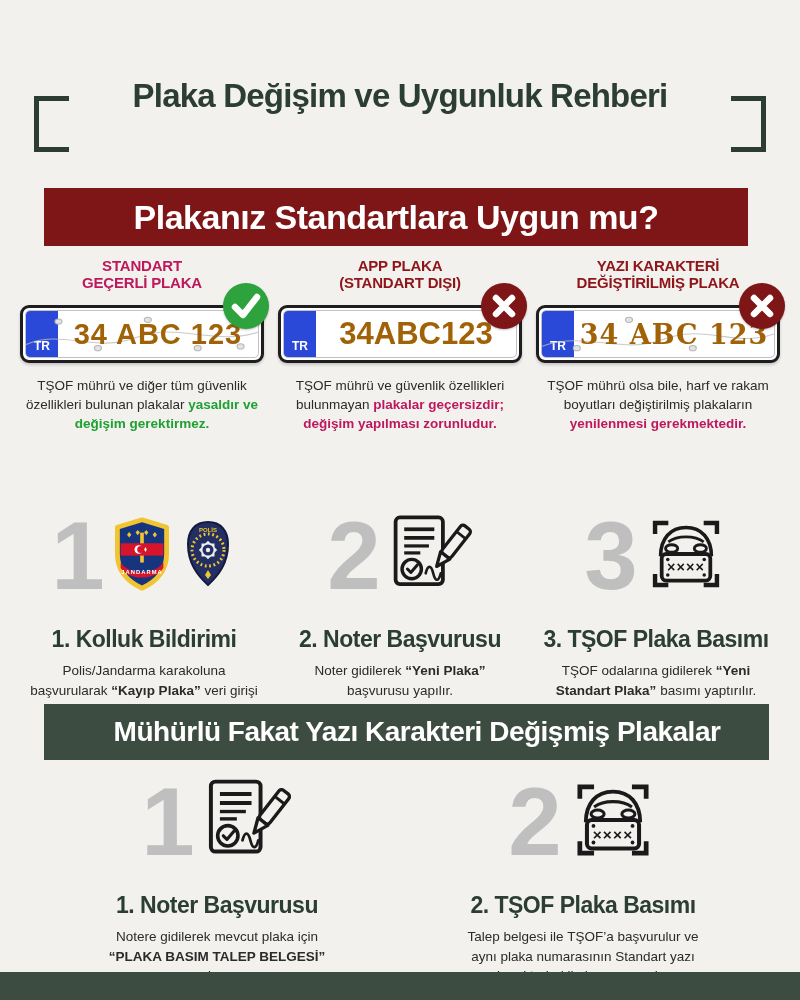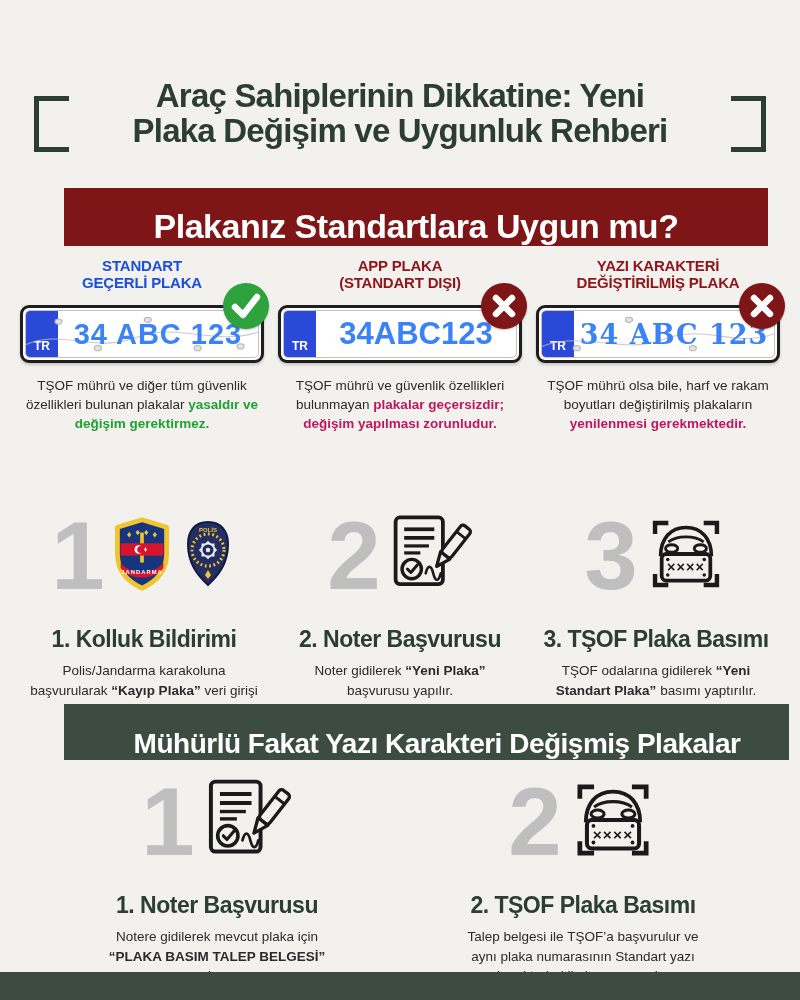--- a/index.html
+++ b/index.html
@@ -7,39 +7,39 @@
           background:#F2F1EE;font-family:"Liberation Sans",sans-serif;color:#2b2b2b;}
 
   
   .title-block{position:absolute;top:78px;left:0;right:0;text-align:center;
                font-weight:bold;font-size:33px;line-height:1.07;letter-spacing:-0.8px;color:#2C3E33;}
   .bracket{position:absolute;top:96px;width:30px;height:46px;}
   .bracket.bl{left:34px;border-left:5px solid #2C3E33;border-top:5px solid #2C3E33;border-bottom:5px solid #2C3E33;}
   .bracket.br{right:34px;border-right:5px solid #2C3E33;border-top:5px solid #2C3E33;border-bottom:5px solid #2C3E33;}
 
   
-  .banner{position:absolute;left:64px;width:704px;display:flex;align-items:flex-end;justify-content:center;
+  .banner{position:absolute;left:44px;width:704px;display:flex;align-items:center;justify-content:center;
           color:#fff;font-weight:bold;text-align:center;letter-spacing:-0.5px;}
   .banner.red{top:188px;height:58px;background:#7E1517;font-size:34px;}
   .banner.green1{top:441px;height:56px;background:#3D4C40;font-size:29px;}
   .banner.green2{top:704px;height:56px;background:#3D4C40;font-size:28px;padding-left:21px;}
 
   
   .plates-row{position:absolute;top:258px;left:20px;right:20px;display:flex;gap:14px;}
   .pcol{flex:1;display:flex;flex-direction:column;align-items:center;text-align:center;}
   .plabel{font-weight:bold;font-size:15px;line-height:1.12;height:36px;letter-spacing:-0.2px;}
-  .plabel.valid{color:#1d4ed8;}
+  .plabel.valid{color:#be185d;}
   .plabel.invalid{color:#8E1519;}
   .plate-wrap{position:relative;margin-top:11px;width:100%;}
   .plate{height:58px;background:#fff;border:3px solid #1E1E1E;border-radius:9px;
          box-shadow:0 2px 3px rgba(0,0,0,.18);display:flex;box-sizing:border-box;}
   .plate-inner{flex:1;margin:2px;border:1px solid #C2C2C2;border-radius:5px;display:flex;overflow:hidden;position:relative;}
   .tr-band{width:32px;background:#2B49D8;display:flex;align-items:flex-end;justify-content:center;
            padding-bottom:4px;color:#fff;font-weight:bold;font-size:12px;border-radius:3px 0 0 3px;flex:0 0 32px;}
-  .pnum{flex:1;display:flex;align-items:center;justify-content:center;color:#3b82f6;z-index:2;}
+  .pnum{flex:1;display:flex;align-items:center;justify-content:center;color:#a16207;z-index:2;}
   .pnum.std{font-weight:600;font-size:29px;letter-spacing:1px;}
   .pnum.app{font-weight:800;font-size:31px;letter-spacing:0px;}
   .pnum.serif{font-family:"DejaVu Serif",serif;font-weight:bold;font-size:27px;letter-spacing:1px;}
   .sec-overlay{position:absolute;inset:0;width:100%;height:100%;z-index:1;}
   .badge{position:absolute;top:-22px;right:-5px;width:46px;height:46px;border-radius:50%;
          display:flex;align-items:center;justify-content:center;box-shadow:0 1px 2px rgba(0,0,0,.25);z-index:3;}
   .badge.check{background:#2EA23C;}
   .badge.cross{background:#7E1517;}
   .pdesc{margin-top:13px;font-size:13.5px;line-height:1.42;max-width:240px;color:#2b2b2b;}
   .pdesc b.green{color:#1FA033;}
@@ -58,21 +58,20 @@
   svg text{font-family:"Liberation Sans",sans-serif;}
 </style>
 </head>
 <body>
 
 <div class="canvas">
 
   <div class="bracket bl"></div>
   <div class="bracket br"></div>
   <div class="title-block">
-    <div>Araç Sahiplerinin Dikkatine: Yeni</div>
     <div>Plaka Değişim ve Uygunluk Rehberi</div>
   </div>
 
   <div class="banner red">
     <span>Plakanız Standartlara Uygun mu?</span>
   </div>
 
   <div class="plates-row">
 
     <div class="pcol">

